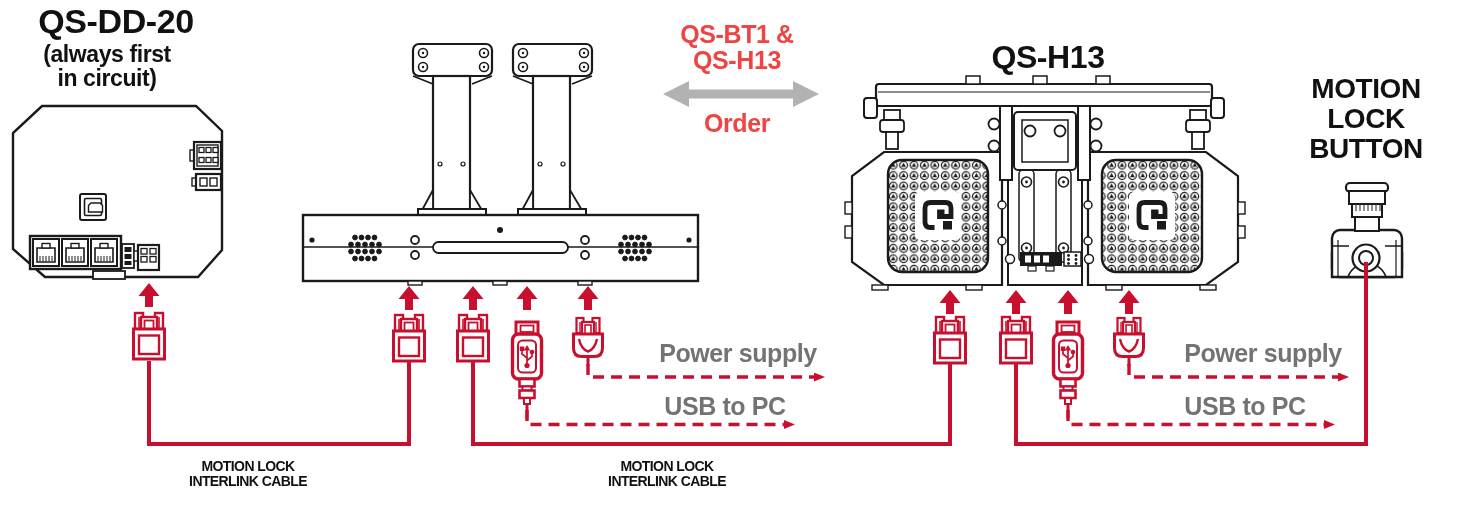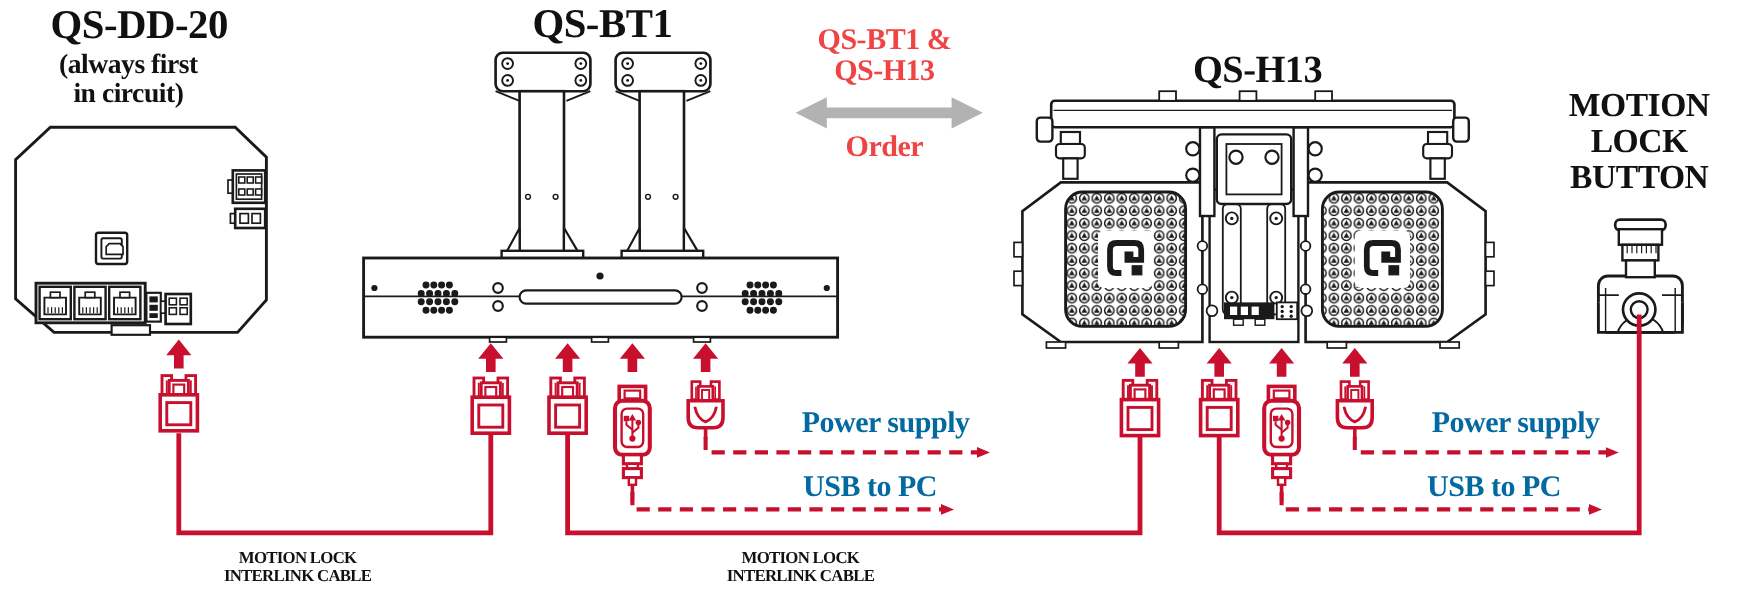--- a/index.html
+++ b/index.html
@@ -1,30 +1,30 @@
 <!DOCTYPE html>
 <html><head>
 <meta charset="utf-8">
 <style>
   html,body{margin:0;padding:0;background:#fff;}
   #stage{
     position:relative;width:1461px;height:509px;background:#ffffff;
-    font-family:Liberation Serif, serif;overflow:hidden;
+    font-family:Liberation Sans, sans-serif;overflow:hidden;
   }
   #art{position:absolute;left:0;top:0;}
   .lbl{
     position:absolute;font-weight:bold;text-align:center;line-height:1.04;
     letter-spacing:-0.4px;white-space:nowrap;color:#111;
   }
   .title-xl{font-size:34px;}
   .title-lg{font-size:32px;}
   .title-md{font-size:28px;line-height:1.07;}
   .sub{font-size:23px;line-height:1.05;}
   .note{color:#ef4444;font-size:25px;line-height:1.04;}
-  .red-lbl{color:#0369a1;font-size:25px;}
+  .red-lbl{color:#737373;font-size:25px;}
   .cable-lbl{font-size:14px;line-height:1.06;letter-spacing:-0.6px;}
 </style>
 </head>
 <body>
 
 <div id="stage">
 
   <svg id="art" width="1461" height="509" viewBox="0 0 1461 509">
     <defs>
       <marker id="ah" markerWidth="12" markerHeight="10" refX="2" refY="4.5" orient="auto" markerUnits="userSpaceOnUse">
@@ -343,21 +343,20 @@
 
     <path d="M663,94 L689,81 V89.5 H793 V81 L819,94 L793,107 V98.5 H689 V107 Z" fill="#b2b2b2" stroke="none"></path>
   </svg>
 
   <div class="lbl title-xl" style="left:-34px;top:4px;width:300px;">QS-DD-20</div>
   <div class="lbl sub" style="left:-43px;top:42px;width:300px;">
     <div>(always first</div>
     <div>in circuit)</div>
   </div>
 
-  <div class="lbl title-xl" style="left:352px;top:3px;width:300px;">QS-BT1</div>
 
   <div class="lbl title-lg" style="left:898px;top:41px;width:300px;">QS-H13</div>
 
   <div class="lbl title-md" style="left:1216px;top:74px;width:300px;">
     <div>MOTION</div>
     <div>LOCK</div>
     <div>BUTTON</div>
   </div>
 
   <div class="lbl note" style="left:587px;top:21px;width:300px;">

